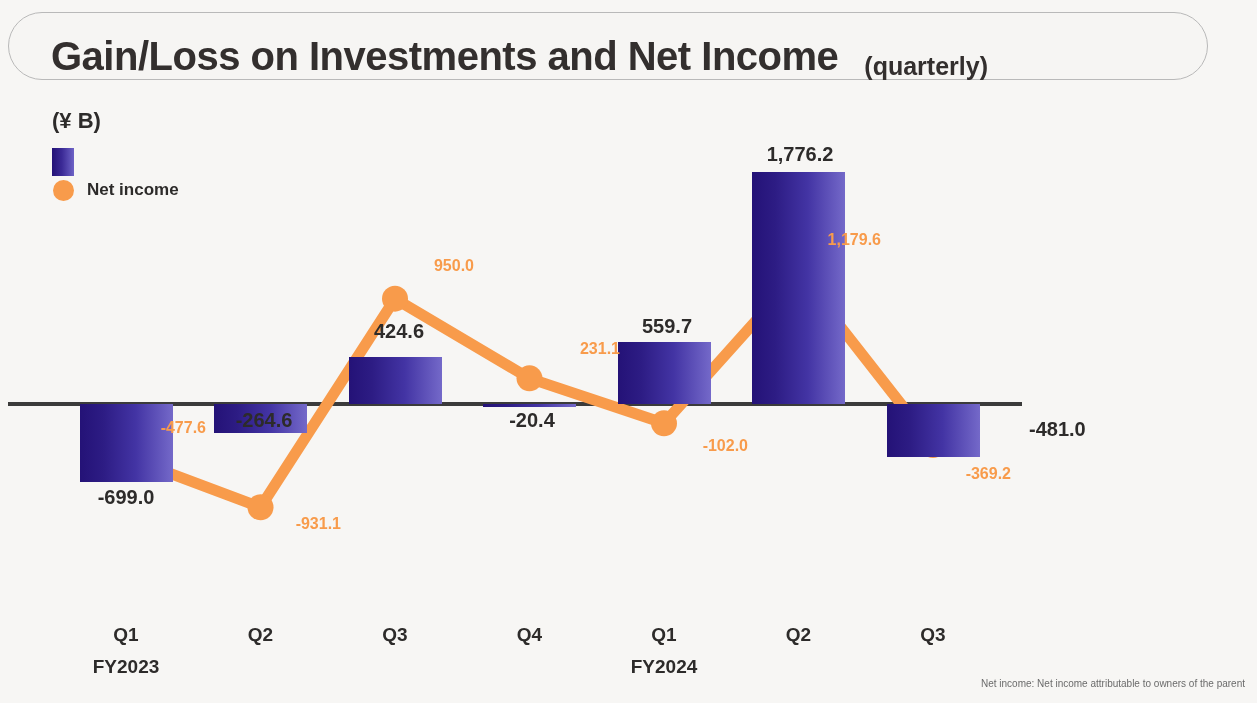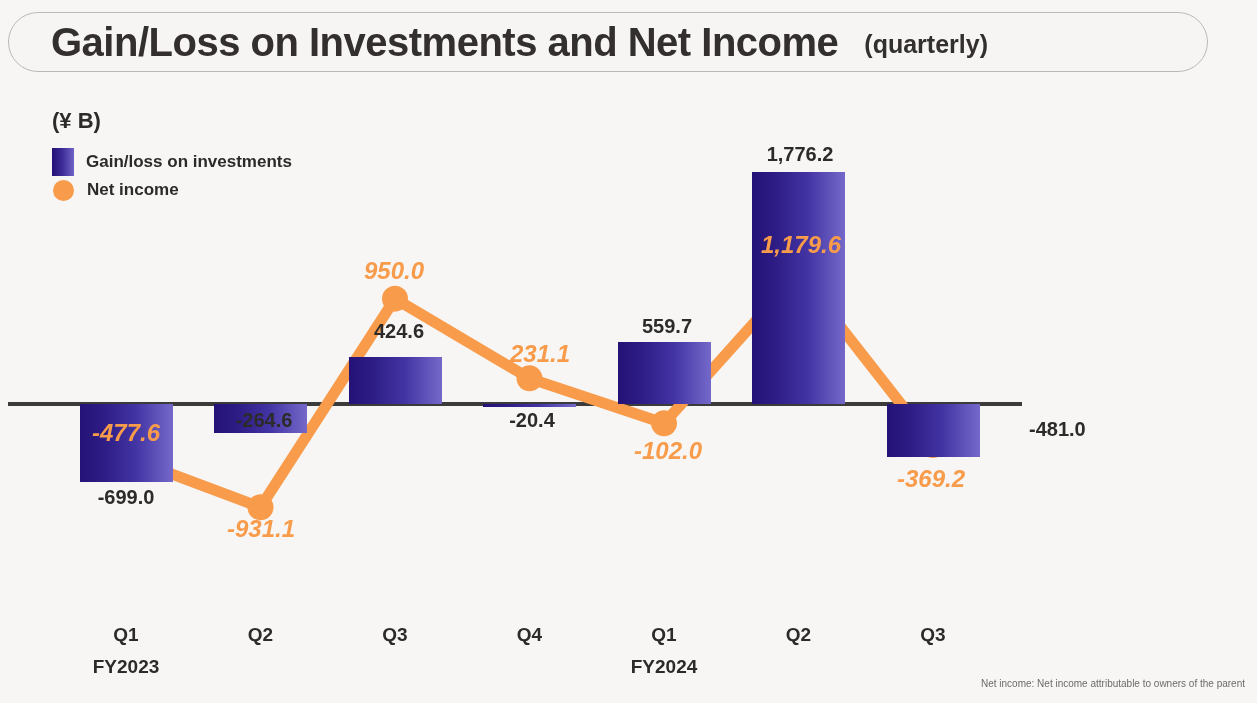--- a/index.html
+++ b/index.html
@@ -5,26 +5,26 @@
   html,body{margin:0;padding:0;}
   body{
     width:1257px;height:703px;
     background:#f7f6f4;
     font-family:"Liberation Sans", sans-serif;
     overflow:hidden;
     position:relative;
   }
   
   #title-box{
-    position:absolute;left:8px;top:12px;width:1200px;height:60px;
+    position:absolute;left:8px;top:12px;width:1200px;height:68px;
     background:#f6f5f3;
     border:1px solid #b9b9b9;
     border-radius:34px;
     box-sizing:border-box;
-    display:flex;align-items:center;
+    display:flex;align-items:flex-end;
   }
   #title-text{
     margin-left:42px;
     font-size:40px;font-weight:bold;color:#332f2e;
     letter-spacing:-0.5px;
     white-space:nowrap;
   }
   #title-sub{
     font-size:25px;font-weight:bold;color:#332f2e;
     margin-left:26px;position:relative;top:2px;
@@ -51,22 +51,22 @@
   
   #plot{position:absolute;left:0;top:0;width:1257px;height:703px;}
   .bar{position:absolute;
     background:linear-gradient(to right,#241277 0%,#2d1c84 25%,#4334a4 60%,#7469c9 100%);
   }
   .bar-label{
     position:absolute;font-size:20px;font-weight:bold;color:#2d2b2a;
     white-space:nowrap;text-align:center;
   }
   .pt-label{
-    position:absolute;font-size:24px;font-weight:bold;color:#f89b4b;
-    white-space:nowrap;text-align:center;font-style:italic;
+    position:absolute;font-size:16px;font-weight:bold;color:#f89b4b;
+    white-space:nowrap;text-align:right;
   }
   #zero-line{
     position:absolute;left:8px;top:402px;width:1014px;height:4px;
     background:#3b3b3b;
   }
   
   .xtick{
     position:absolute;font-size:19px;font-weight:bold;color:#2d2b2a;
     text-align:center;white-space:nowrap;
   }
@@ -85,21 +85,20 @@
 <div id="title-box">
   <span id="title-text">Gain/Loss on Investments and Net Income</span>
   <span id="title-sub">(quarterly)</span>
 </div>
 
 <div id="unit-label">(¥ B)</div>
 
 <div id="legend">
   <div class="legend-row">
     <span class="legend-swatch-bar"></span>
-    <span class="legend-label">Gain/loss on investments</span>
   </div>
   <div class="legend-row">
     <span class="legend-swatch-dot"></span>
     <span class="legend-label">Net income</span>
   </div>
 </div>
 
 <div id="plot">
   <div id="zero-line"></div>
   <svg id="line-layer" width="1257" height="703" style="position:absolute;left:0;top:0;pointer-events:none;">

